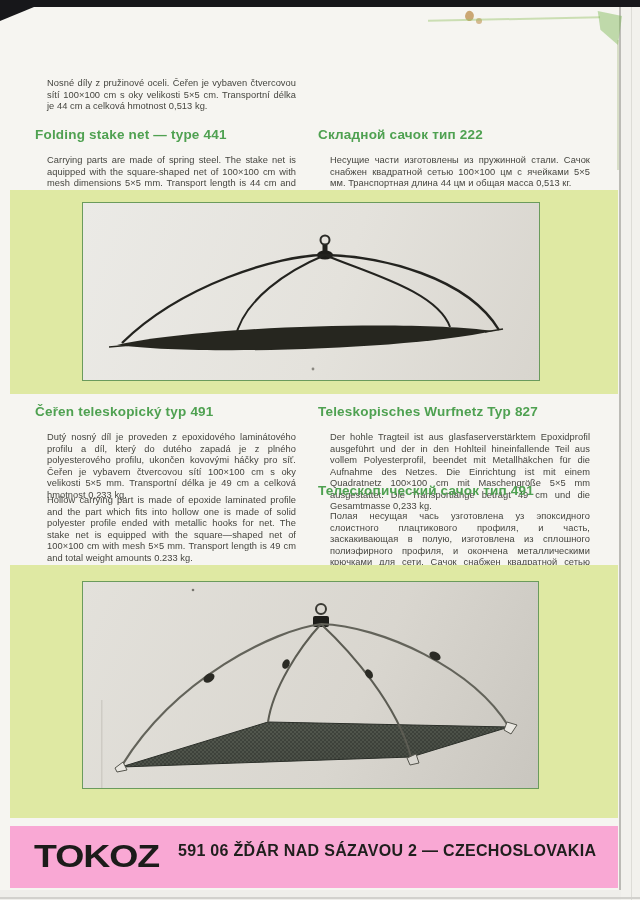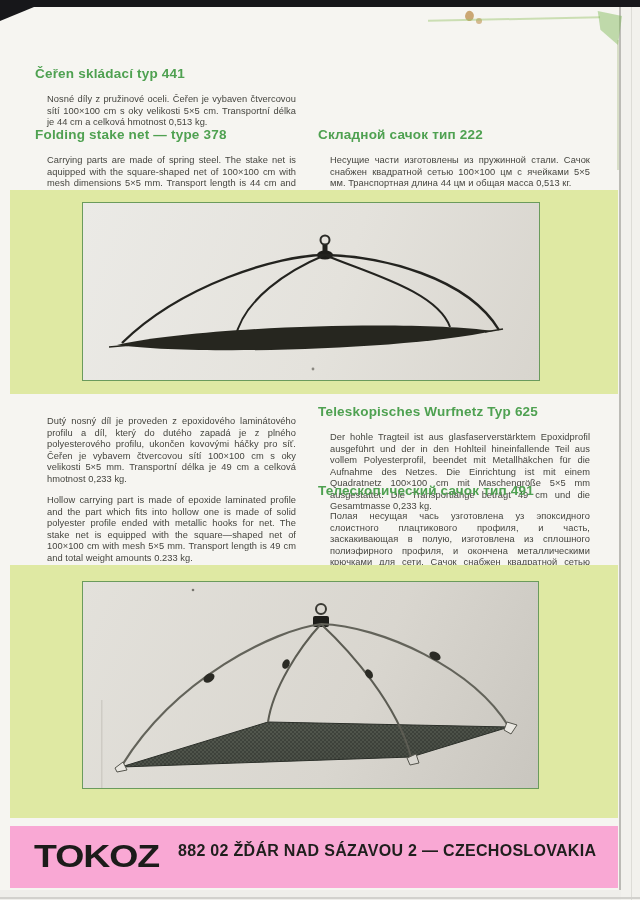--- a/index.html
+++ b/index.html
@@ -77,27 +77,26 @@
   <div class="bottom-strip"></div>
   <div class="bottom-line"></div>
 
   <div class="stain-a"></div>
   <div class="stain-b"></div>
   <div class="tape-line"></div>
   <div class="tape-patch"></div>
   <div class="tape-tail"></div>
 
   <div class="tblock b-cs441">
-    <h2>Čeřen skládací typ 441</h2>
     <p>Nosné díly z pružinové oceli. Čeřen je vybaven čtvercovou sítí 100×100 cm s oky velikosti 5×5 cm. Transportní délka je 44 cm a celková hmotnost 0,513 kg.</p>
   </div>
   <div class="tblock b-de441">
   </div>
   <div class="tblock b-en441">
-    <h2>Folding stake net — type 378</h2>
+    <h2>Folding stake net — type 441</h2>
     <p>Carrying parts are made of spring steel. The stake net is aquipped with the square-shaped net of 100×100 cm with mesh dimensions 5×5 mm. Transport length is 44 cm and total weight amounts 0.513 kg.</p>
   </div>
   <div class="tblock b-ru441">
     <h2>Складной сачок тип 222</h2>
     <p>Несущие части изготовлены из пружинной стали. Сачок снабжен квадратной сетью 100×100 цм с ячейками 5×5 мм. Транспортная длина 44 цм и общая масса 0,513 кг.</p>
   </div>
 
   <div class="panel panel1">
     <div class="photo photo1">
       <svg viewBox="0 0 456 177">
@@ -113,24 +112,25 @@
 
         <path d="M34 142 C120 123 330 117 410 128 C330 146 120 153 34 142 Z" fill="#26261f"></path>
         <path d="M26 144 L60 141" stroke="#26261f" stroke-width="1.5" fill="none"></path>
         <path d="M402 129 L420 126" stroke="#26261f" stroke-width="1.5" fill="none"></path>
         <circle cx="230" cy="166" r="1.4" fill="#8a8881"></circle>
       </svg>
     </div>
   </div>
 
   <div class="tblock b-cs491">
+    <h2>Čeřen teleskopický typ 491</h2>
     <p>Dutý nosný díl je proveden z epoxidového laminátového profilu a díl, který do dutého zapadá je z plného polyesterového profilu, ukončen kovovými háčky pro síť. Čeřen je vybavem čtvercovou sítí 100×100 cm s oky velikosti 5×5 mm. Transportní délka je 49 cm a celková hmotnost 0,233 kg.</p>
   </div>
   <div class="tblock b-de491">
-    <h2>Teleskopisches Wurfnetz Typ 625</h2>
+    <h2>Teleskopisches Wurfnetz Typ 827</h2>
     <p>Der hohle Tragteil ist aus glasfaserverstärktem Epoxidprofil ausgeführt und der in den Hohlteil hineinfallende Teil aus vollem Polyesterprofil, beendet mit Metallhäkchen für die Aufnahme des Netzes. Die Einrichtung ist mit einem Quadratnetz 100×100 cm mit Maschengröße 5×5 mm ausgestattet. Die Transportlänge beträgt 49 cm und die Gesamtmasse 0,233 kg.</p>
   </div>
   <div class="tblock b-en491">
     <p>Hollow carrying part is made of epoxide laminated profile and the part which fits into hollow one is made of solid polyester profile ended with metallic hooks for net. The stake net is equipped with the square—shaped net of 100×100 cm with mesh 5×5 mm. Transport length is 49 cm and total weight amounts 0.233 kg.</p>
   </div>
   <div class="tblock b-ru491">
     <h2>Телескопический сачок тип 491</h2>
     <p>Полая несущая чась узготовлена уз эпоксидного слоистного плацтикового профиля, и часть, заскакивающая в полую, изготовлена из сплошного полиэфирного профиля, и окончена металлическими крючками для сети. Сачок снабжен квадратной сетью 100×100 цм с ячейками в размере 5×5 мм. Транспортная длина 49 цм и общая масса 0,233 кг.</p>
   </div>
 
@@ -170,16 +170,16 @@
         <path d="M324 176 L333 172 L336 181 L327 183 Z" fill="#d9d7d1" stroke="#55554d" stroke-width="1"></path>
         <circle cx="110" cy="8" r="1.3" fill="#77766f"></circle>
       </svg>
     </div>
   </div>
 
   <div class="gap-line"></div>
 
   <div class="footer-strip">
     <div class="logo">TOKOZ</div>
-    <div class="address">882 02 ŽĎÁR NAD SÁZAVOU 2 — CZECHOSLOVAKIA</div>
+    <div class="address">591 06 ŽĎÁR NAD SÁZAVOU 2 — CZECHOSLOVAKIA</div>
   </div>
 
 </div>
 
 </body></html>

